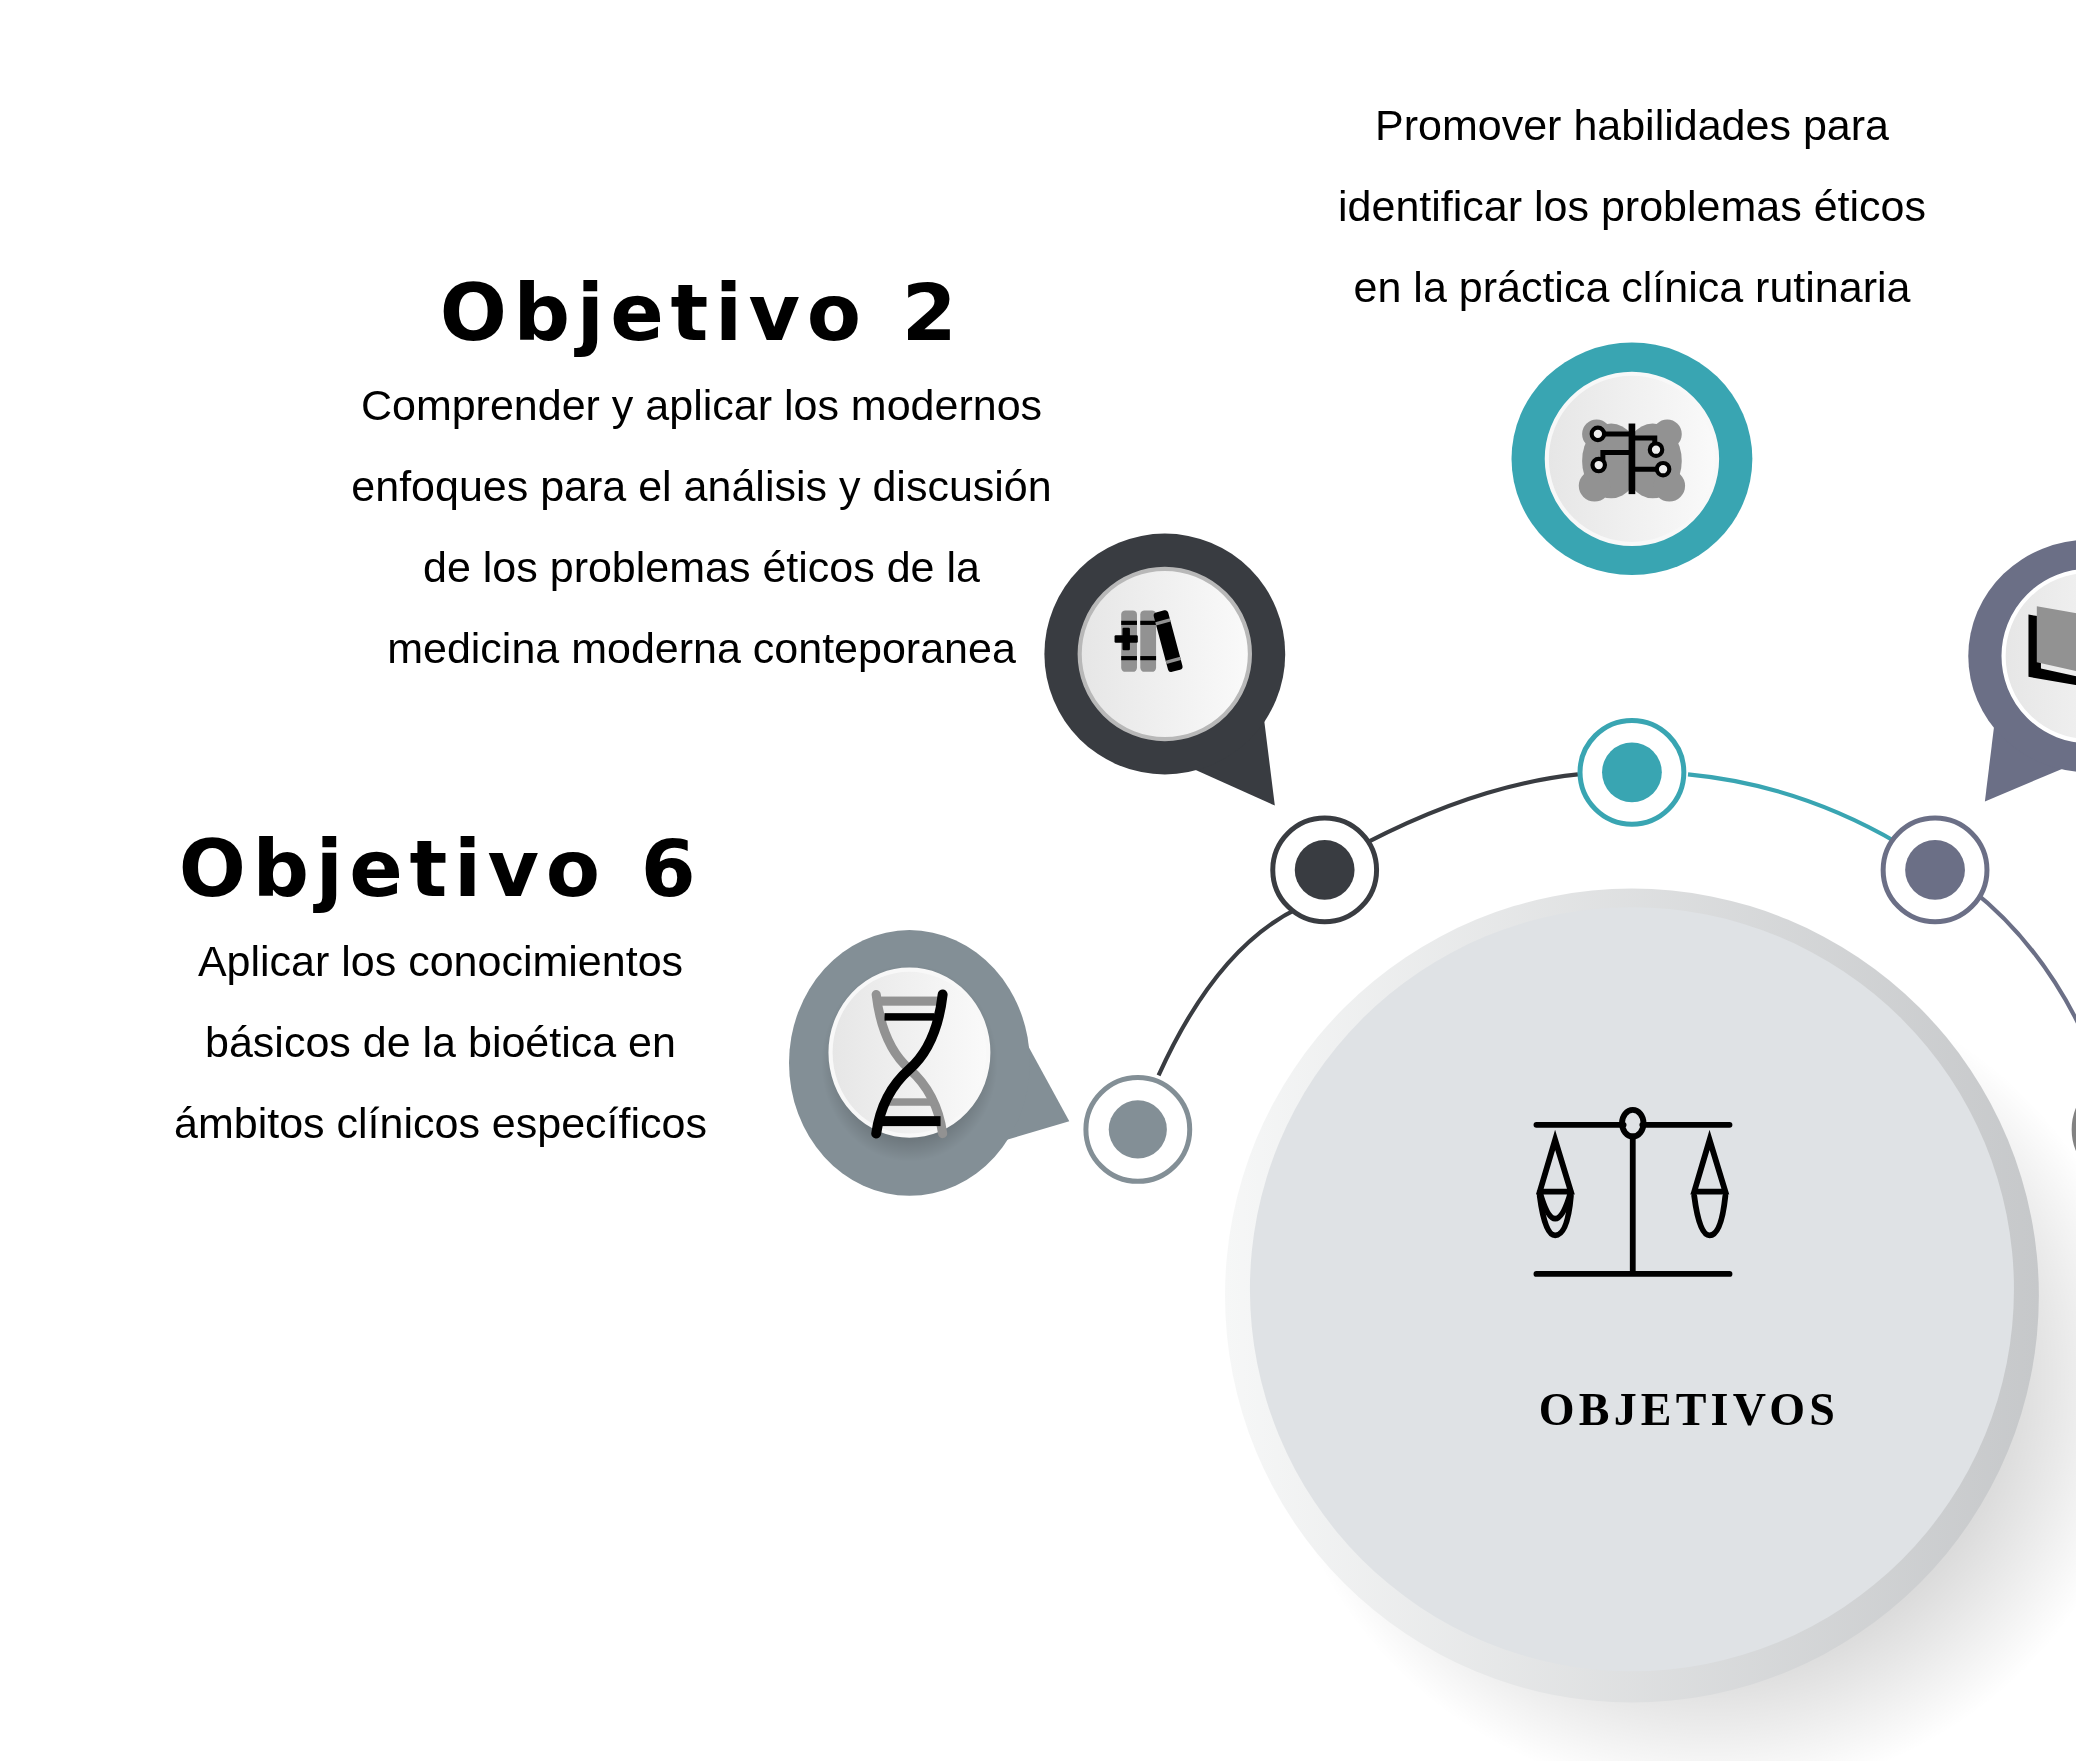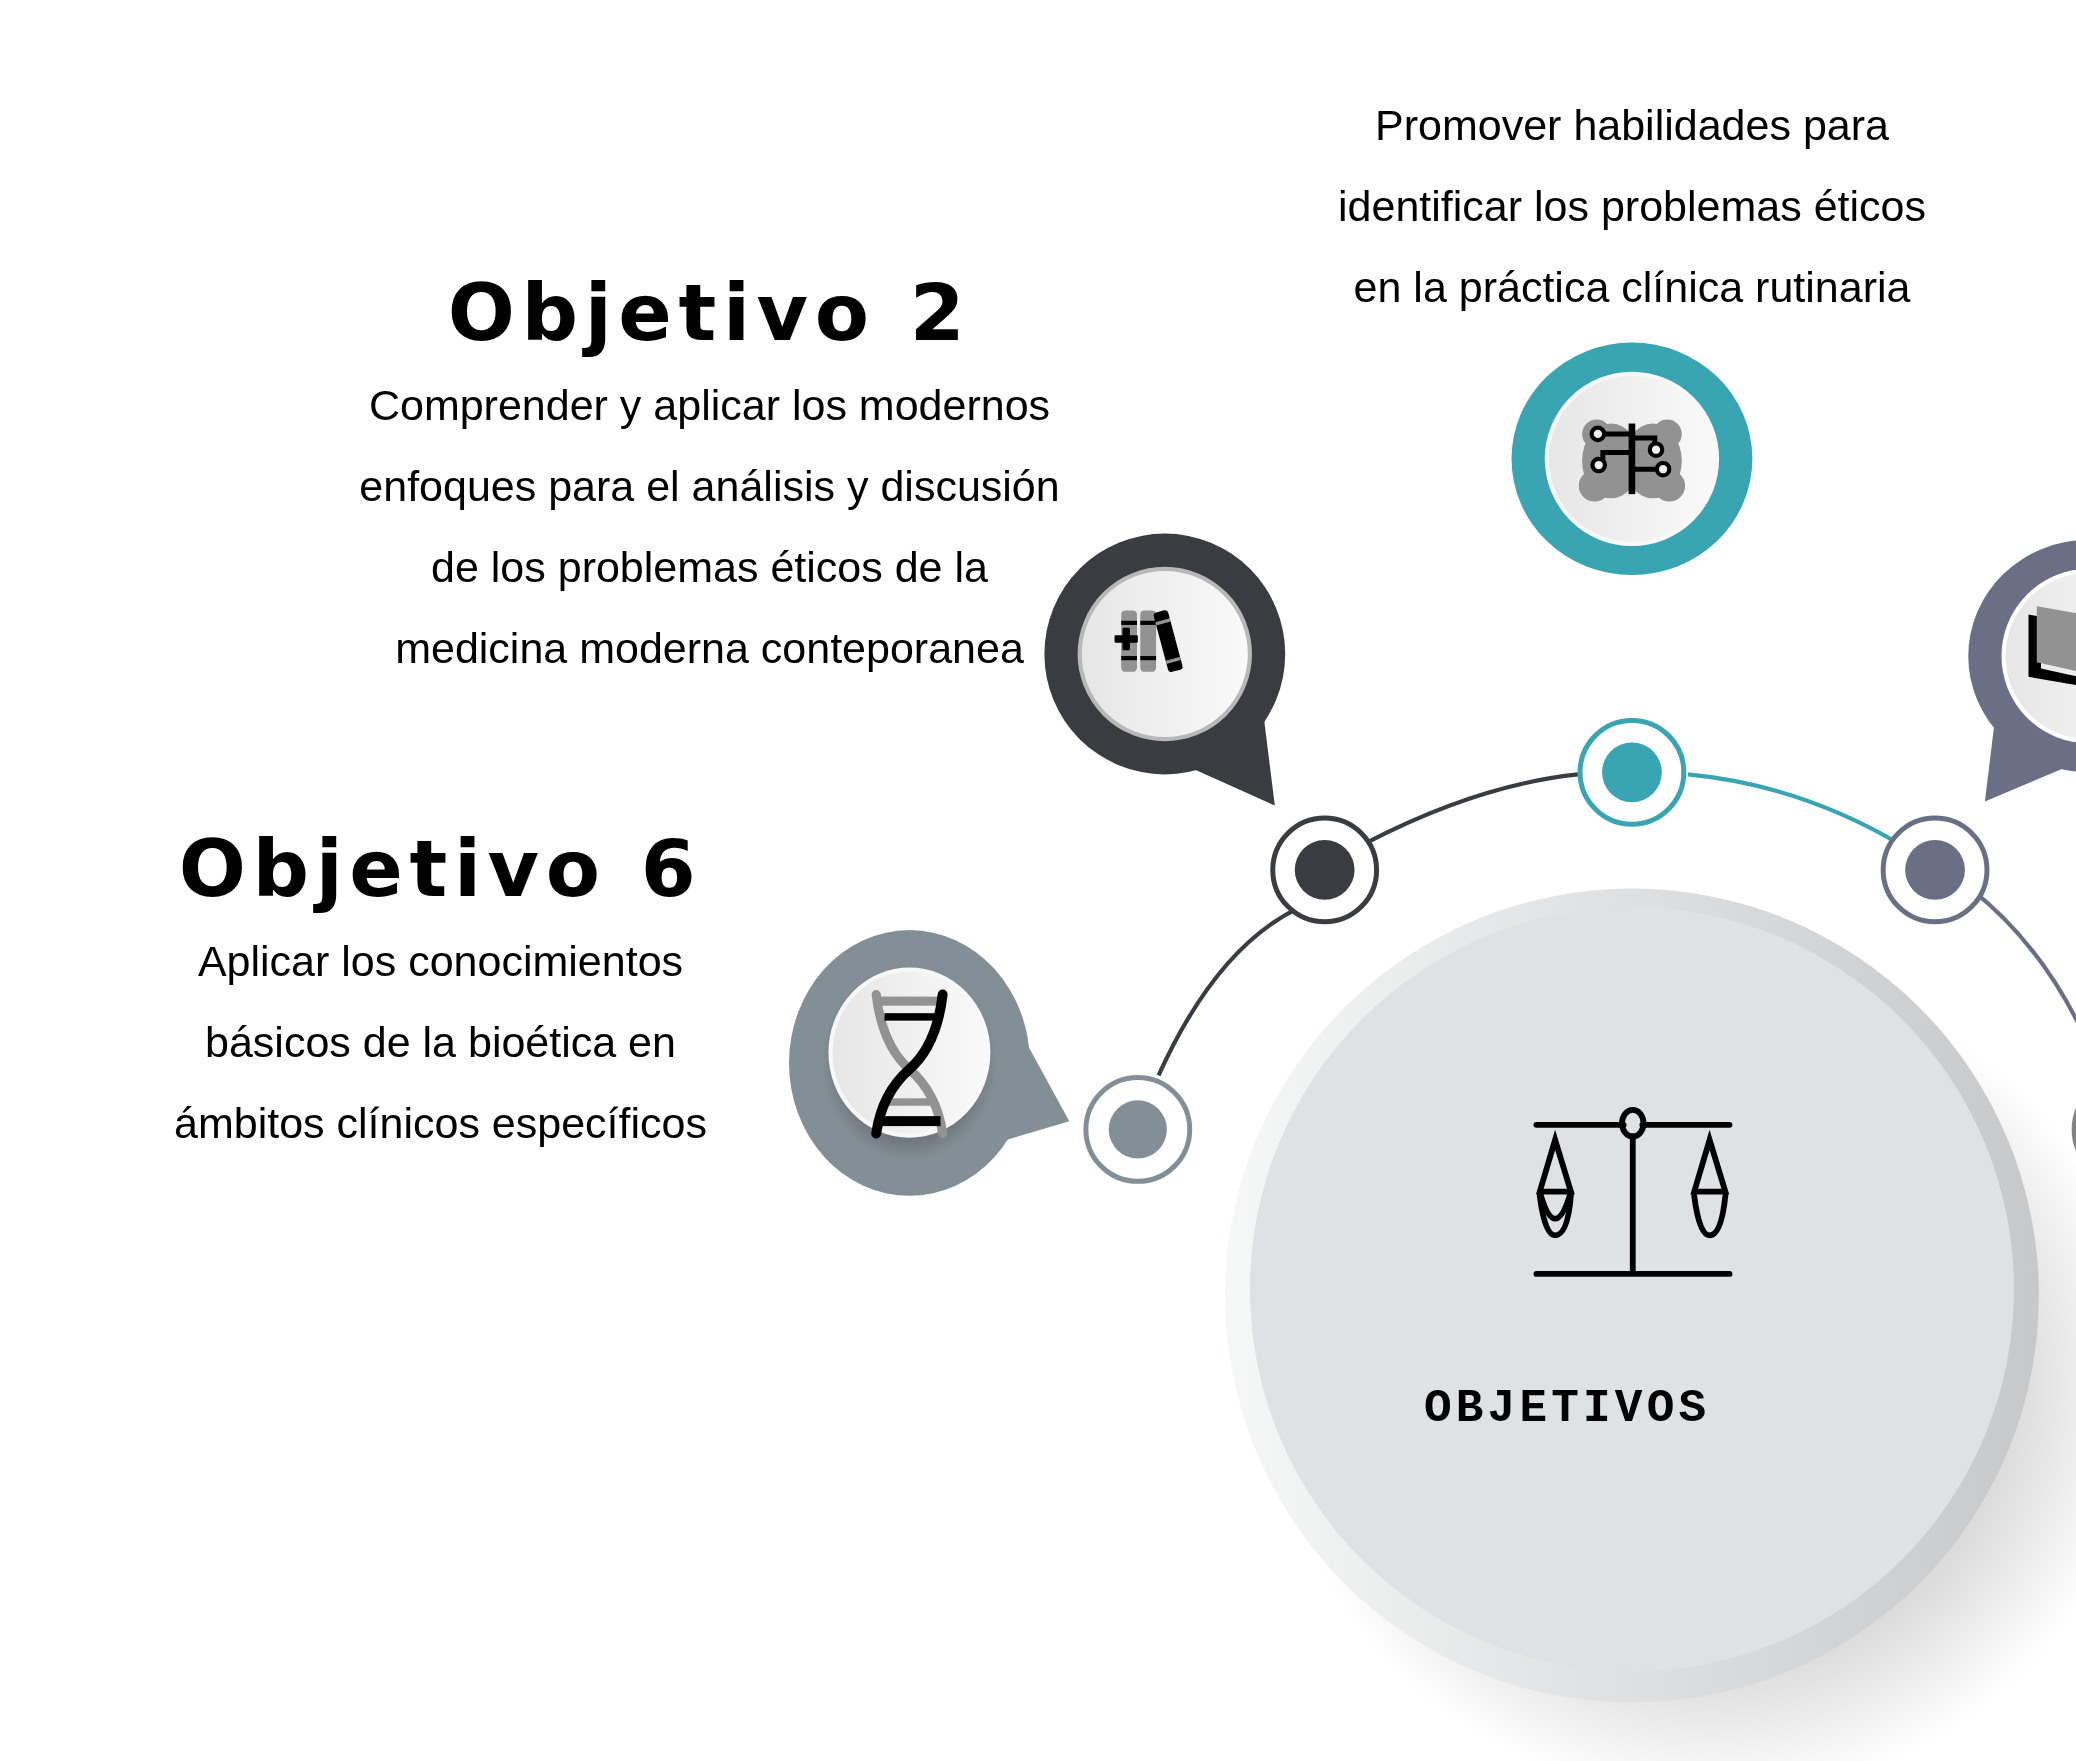--- a/index.html
+++ b/index.html
@@ -1,21 +1,21 @@
 <!DOCTYPE html>
 <html style="font-size:6.6px"><head>
 <meta charset="utf-8">
 <style>
   html, body { margin:0; padding:0; background:#ffffff; }
   body { width:3322px; height:1761px; position:relative; overflow:hidden; font-family:"Liberation Sans", sans-serif; }
   svg.canvas { position:absolute; left:0; top:0; }
   .obj-block { position:absolute; text-align:center; color:#000; }
   .obj-title { font-family:"DejaVu Sans", sans-serif; font-weight:bold; font-size:79px; letter-spacing:6.6px; line-height:1.1; white-space:nowrap; }
   .obj-desc { font-family:"Liberation Sans", sans-serif; font-size:43px; line-height:81px; white-space:pre-line; margin-top:8.3px; }
-  .center-label { position:absolute; left:1424px; width:415px; top:1383px; text-align:left; font-family:Liberation Mono, monospace; font-weight:bold; font-size:46px; letter-spacing:4.2px; color:#000; }
+  .center-label { position:absolute; left:1424px; width:415px; top:1383px; text-align:right; font-family:Liberation Serif, serif; font-weight:bold; font-size:46px; letter-spacing:4.2px; color:#000; }
 </style>
 </head>
 <body>
 
 <svg class="canvas" width="3322" height="1761" viewBox="0 0 8000 4241" xmlns="http://www.w3.org/2000/svg">
   <defs>
     <radialGradient id="shadowGrad" cx="0.5" cy="0.5" r="0.5">
       <stop offset="0.6" stop-color="#000" stop-opacity="0.18"></stop>
       <stop offset="1" stop-color="#000" stop-opacity="0"></stop>
     </radialGradient>
@@ -158,21 +158,21 @@
   </g>
 </svg>
 
 <div class="obj-block" style="left:129px; top:826px; width:623px;">
   <div class="obj-title">Objetivo 6</div>
   <div class="obj-desc">Aplicar los conocimientos
 básicos de la bioética en
 ámbitos clínicos específicos</div>
 </div>
 
-<div class="obj-block" style="left:294px; top:270px; width:831px;text-align:center;">
+<div class="obj-block" style="left:286px; top:270px; width:831px;text-align:center;">
   <div class="obj-title">Objetivo 2</div>
   <div class="obj-desc">Comprender y aplicar los modernos
 enfoques para el análisis y discusión
 de los problemas éticos de la
 medicina moderna conteporanea</div>
 </div>
 
 <div class="obj-block" style="left:1279px; top:77px; width:706px;">
   <div class="obj-desc">Promover habilidades para
 identificar los problemas éticos

